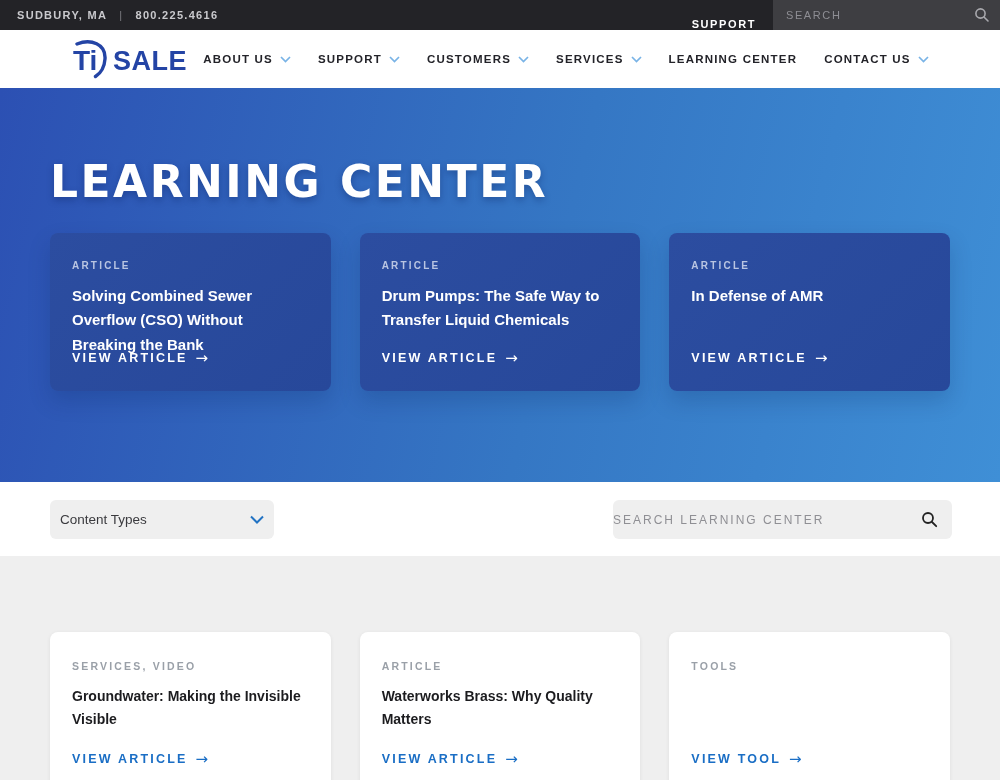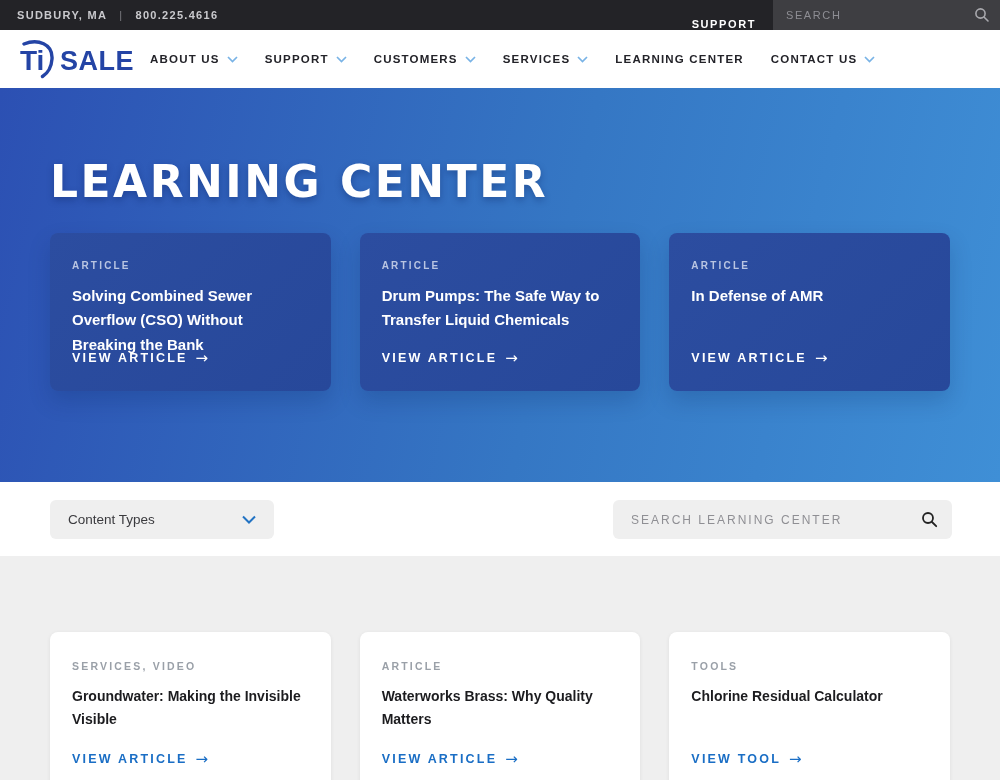--- a/index.html
+++ b/index.html
@@ -33,21 +33,21 @@
     background:transparent; border:none; outline:none; width:180px;
     padding-left:13px; color:#dddde0; font-size:11px; letter-spacing:1.6px;
     font-family:Liberation Sans, sans-serif;
   }
   .topbar-search input::placeholder { color:#8e8e94; }
   .tb-mag { position:absolute; right:10px; top:7px; cursor:pointer; }
 
   
   .navbar {
     position:absolute; top:30px; left:0; width:1000px; height:58px;
-    background:#ffffff; display:flex; align-items:center; justify-content:flex-start;
+    background:#ffffff; display:flex; align-items:center; justify-content:center;
   }
   .logo { margin-left:12px; display:block; cursor:pointer; }
   .logo text { font-family:"Liberation Sans", sans-serif; }
   .nav-items {
     list-style:none; display:flex; align-items:center; gap:27px; margin-right:18px;margin-left:16px;
   }
   .nav-item {
     display:flex; align-items:center; gap:7px; cursor:pointer;
   }
   .nav-label {
@@ -92,30 +92,30 @@
   .cta-arrow { font-size:15px; font-weight:400; font-family:"DejaVu Sans", sans-serif; }
 
   
   .filterbar {
     position:absolute; top:482px; left:0; width:1000px; height:74px; background:#ffffff;
   }
   .content-types {
     position:absolute; left:50px; top:18px; width:224px; height:39px;
     background:#efefef; border:none; border-radius:6px; cursor:pointer;
     display:flex; align-items:center; justify-content:space-between;
-    padding:0 18px; font-family:"Liberation Sans", sans-serif;
+    padding:0 10px; font-family:"Liberation Sans", sans-serif;
   }
   .content-types-label { color:#3a3a3e; font-size:13.5px; }
   .lc-search {
     position:absolute; left:613px; top:18px; width:339px; height:39px;
     background:#efefef; border-radius:6px; display:flex; align-items:center;
   }
   .lc-search input {
     flex:1; background:transparent; border:none; outline:none;
-    padding-left:18px; color:#15803d; font-size:12px; letter-spacing:2px;
+    color:#15803d; font-size:12px; letter-spacing:2px;
     font-family:"Liberation Sans", sans-serif;
   }
   .lc-search input::placeholder { color:#8f8f94; }
   .lc-mag {
     background:none; border:none; cursor:pointer; padding:0 14px 0 6px;
     display:flex; align-items:center;
   }
 
   
   .results {
@@ -277,21 +277,20 @@
         <div class="result-tag">ARTICLE</div>
         <div class="result-card-title">Waterworks Brass: Why Quality Matters</div>
         <a class="result-cta">
           <span>VIEW ARTICLE</span>
           <span class="cta-arrow">→</span>
         </a>
       </div>
 
       <div class="result-card">
         <div class="result-tag">TOOLS</div>
-        <div class="result-card-title">Chlorine Residual Calculator</div>
         <a class="result-cta">
           <span>VIEW TOOL</span>
           <span class="cta-arrow">→</span>
         </a>
       </div>
 
     </div>
   </section>
 
 </div>

